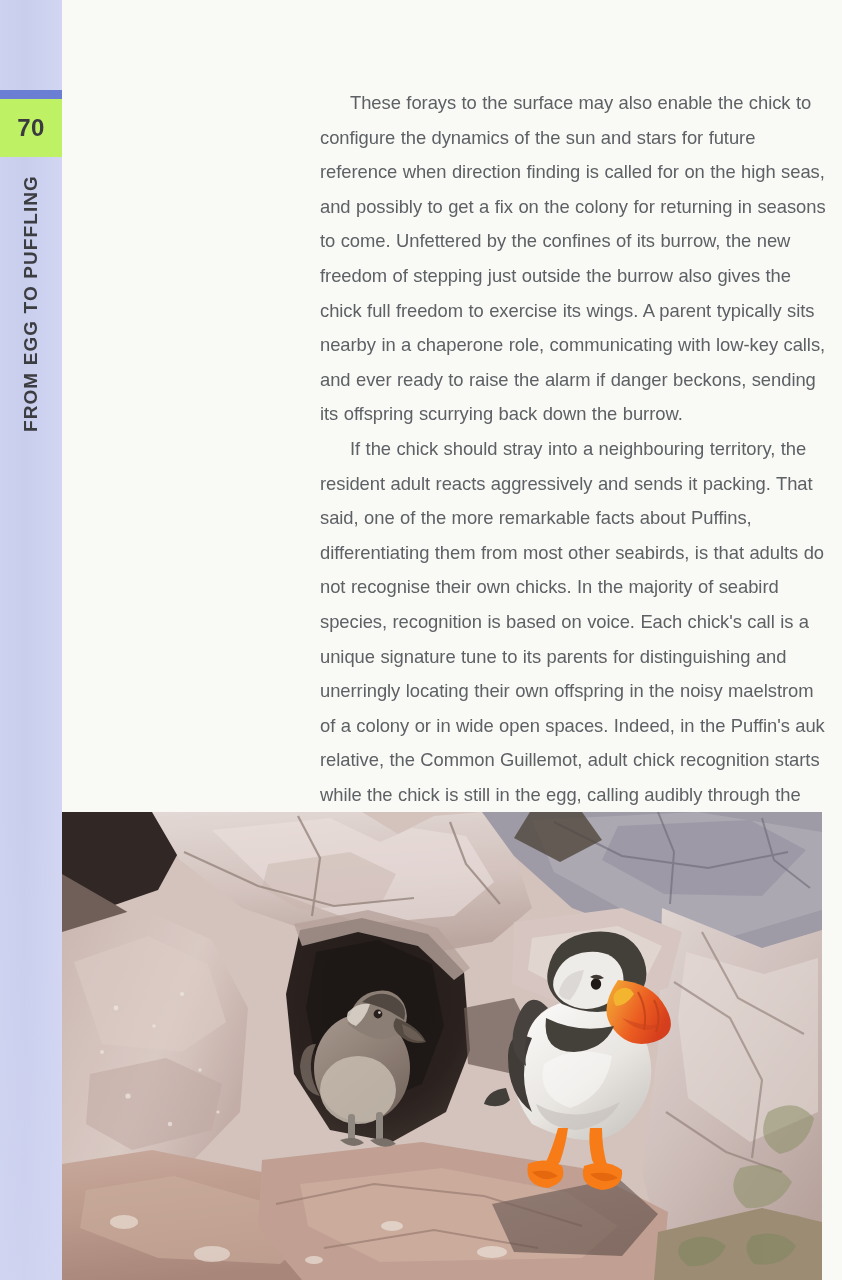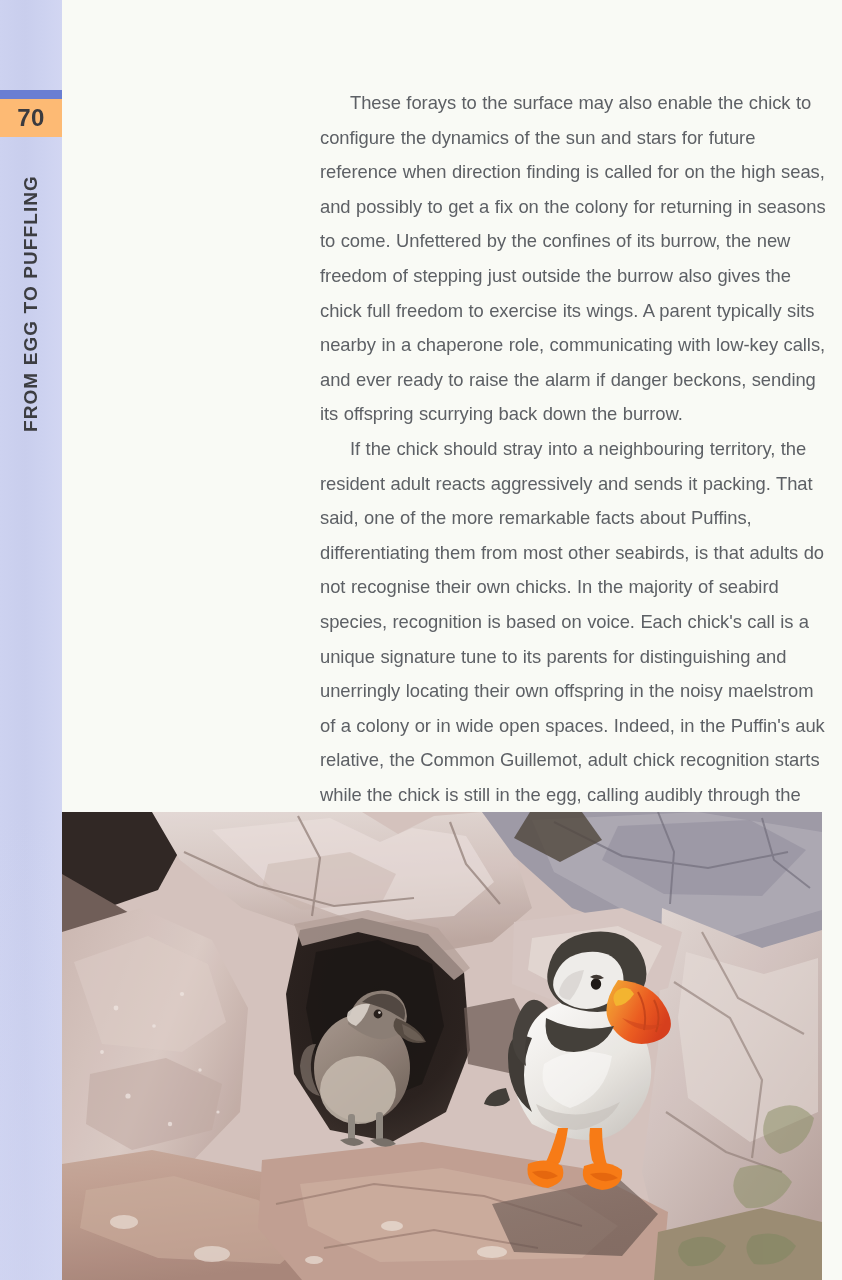--- a/index.html
+++ b/index.html
@@ -51,22 +51,22 @@
     width: 62px;
     height: 9px;
     background: #6a7ed3;
   }
   
   .folio-box {
     position: absolute;
     left: 0;
     top: 99px;
     width: 62px;
-    height: 38px;
-    background: #fdba74;
+    height: 58px;
+    background: #bef264;
     display: flex;
     align-items: center;
     justify-content: center;
   }
   .folio-num {
     font-family: "Liberation Sans", sans-serif;
     font-weight: bold;
     font-size: 24px;
     color: #3b3b3f;
     letter-spacing: .5px;

